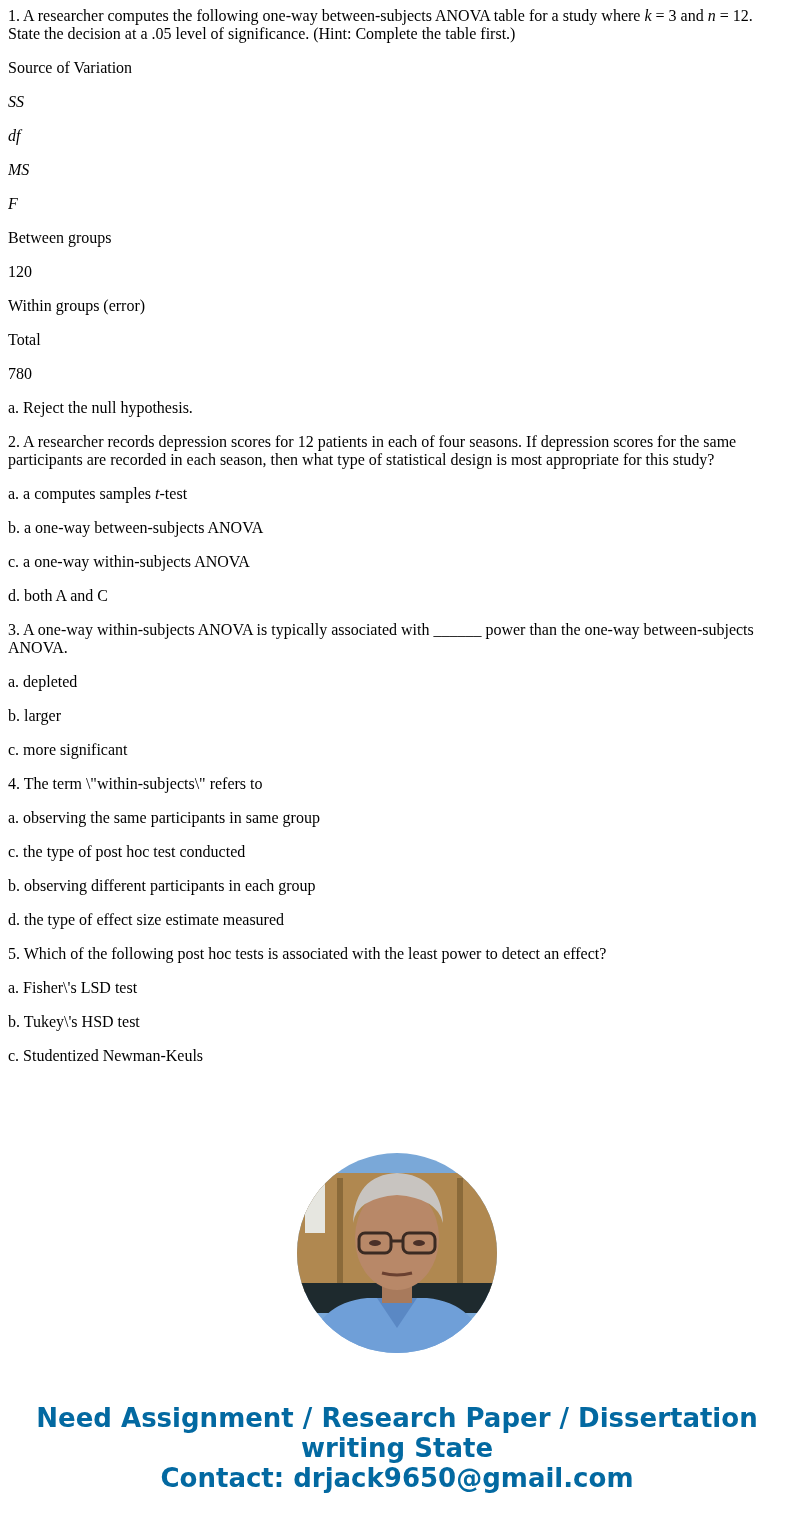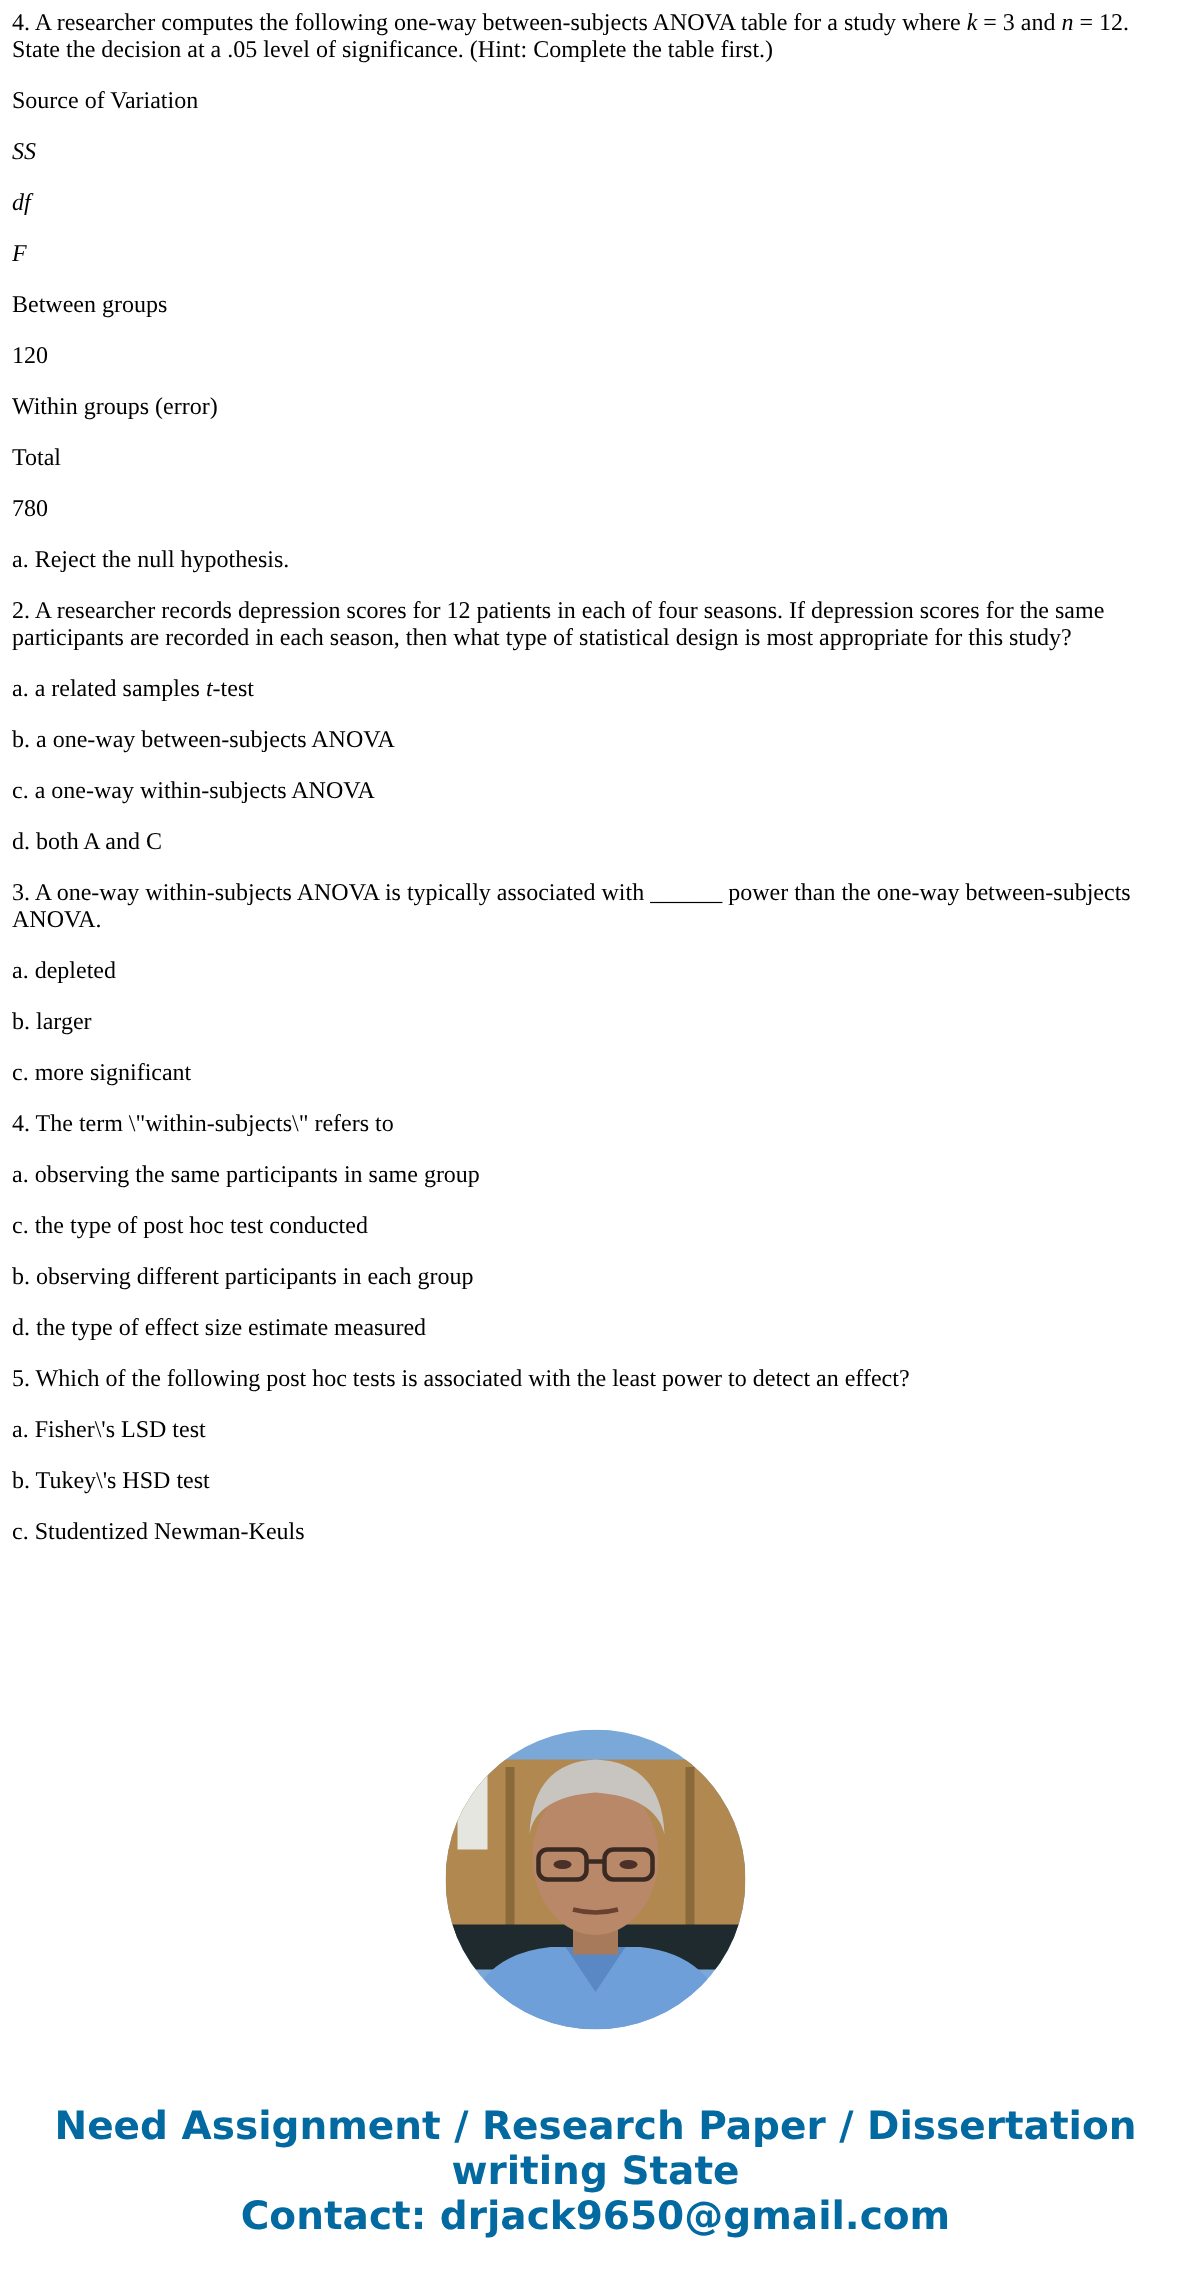--- a/index.html
+++ b/index.html
@@ -16,34 +16,35 @@
   }
   .footer {
     position: absolute; left: 0; top: 1403px; width: 794px; text-align: center;
     font-family: "DejaVu Sans", sans-serif; font-weight: bold; font-size: 26px; line-height: 30px; color: #0369a1;
   }
 </style>
 </head>
 <body>
 
 <div class="content">
-  <p><span>4. A researcher computes the following one-way between-subjects ANOVA table for a study where </span><i>k</i><span> = 3 and </span><i>n</i><span> = 12. State the decision at a .05 level of significance. (Hint: Complete the table first.)</span></p>
+  <p><span>1. A researcher computes the following one-way between-subjects ANOVA table for a study where </span><i>k</i><span> = 3 and </span><i>n</i><span> = 12. State the decision at a .05 level of significance. (Hint: Complete the table first.)</span></p>
   <p>Source of Variation</p>
   <p><i>SS</i></p>
   <p><i>df</i></p>
+  <p><i>MS</i></p>
   <p><i>F</i></p>
   <p>Between groups</p>
   <p>120</p>
   <p>Within groups (error)</p>
   <p>Total</p>
   <p>780</p>
   <p>a. Reject the null hypothesis.</p>
 
   <p>2. A researcher records depression scores for 12 patients in each of four seasons. If depression scores for the same participants are recorded in each season, then what type of statistical design is most appropriate for this study?</p>
-  <p><span>a. a related samples </span><i>t</i><span>-test</span></p>
+  <p><span>a. a computes samples </span><i>t</i><span>-test</span></p>
   <p>b. a one-way between-subjects ANOVA</p>
   <p>c. a one-way within-subjects ANOVA</p>
   <p>d. both A and C</p>
 
   <p>3. A one-way within-subjects ANOVA is typically associated with ______ power than the one-way between-subjects ANOVA.</p>
   <p>a. depleted</p>
   <p>b. larger</p>
   <p>c. more significant</p>
 
   <p>4. The term \"within-subjects\" refers to</p>

